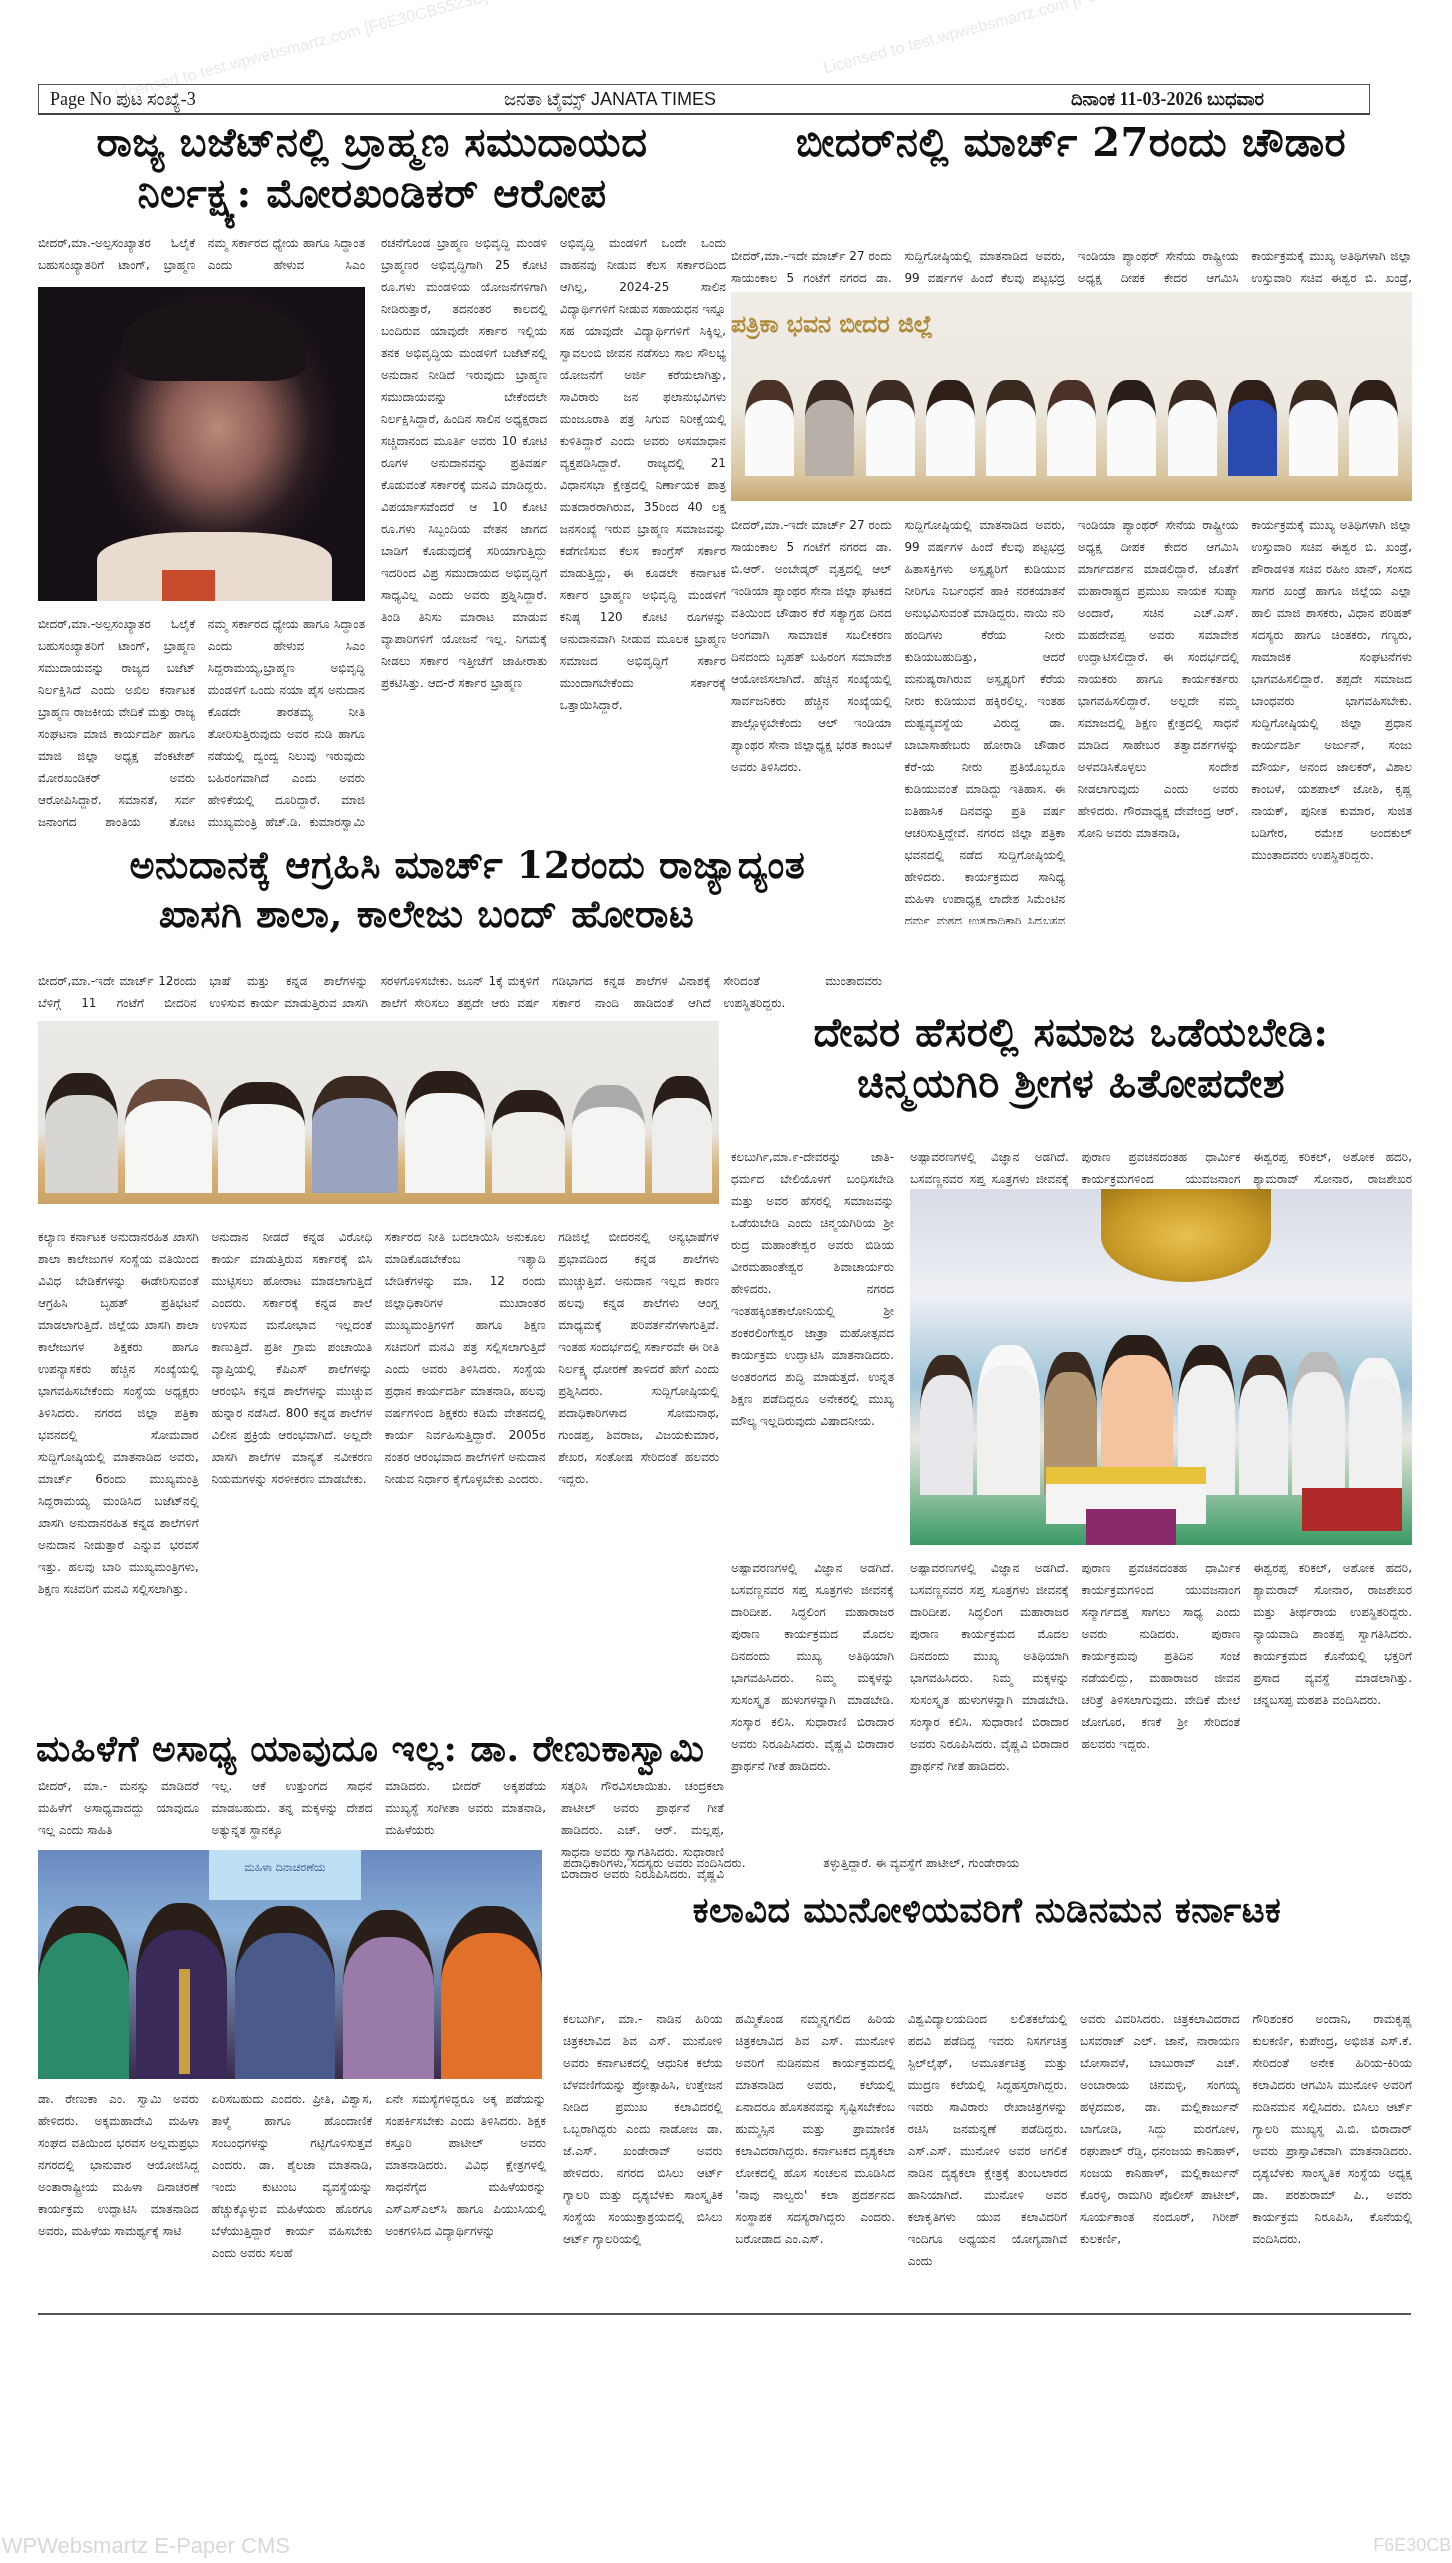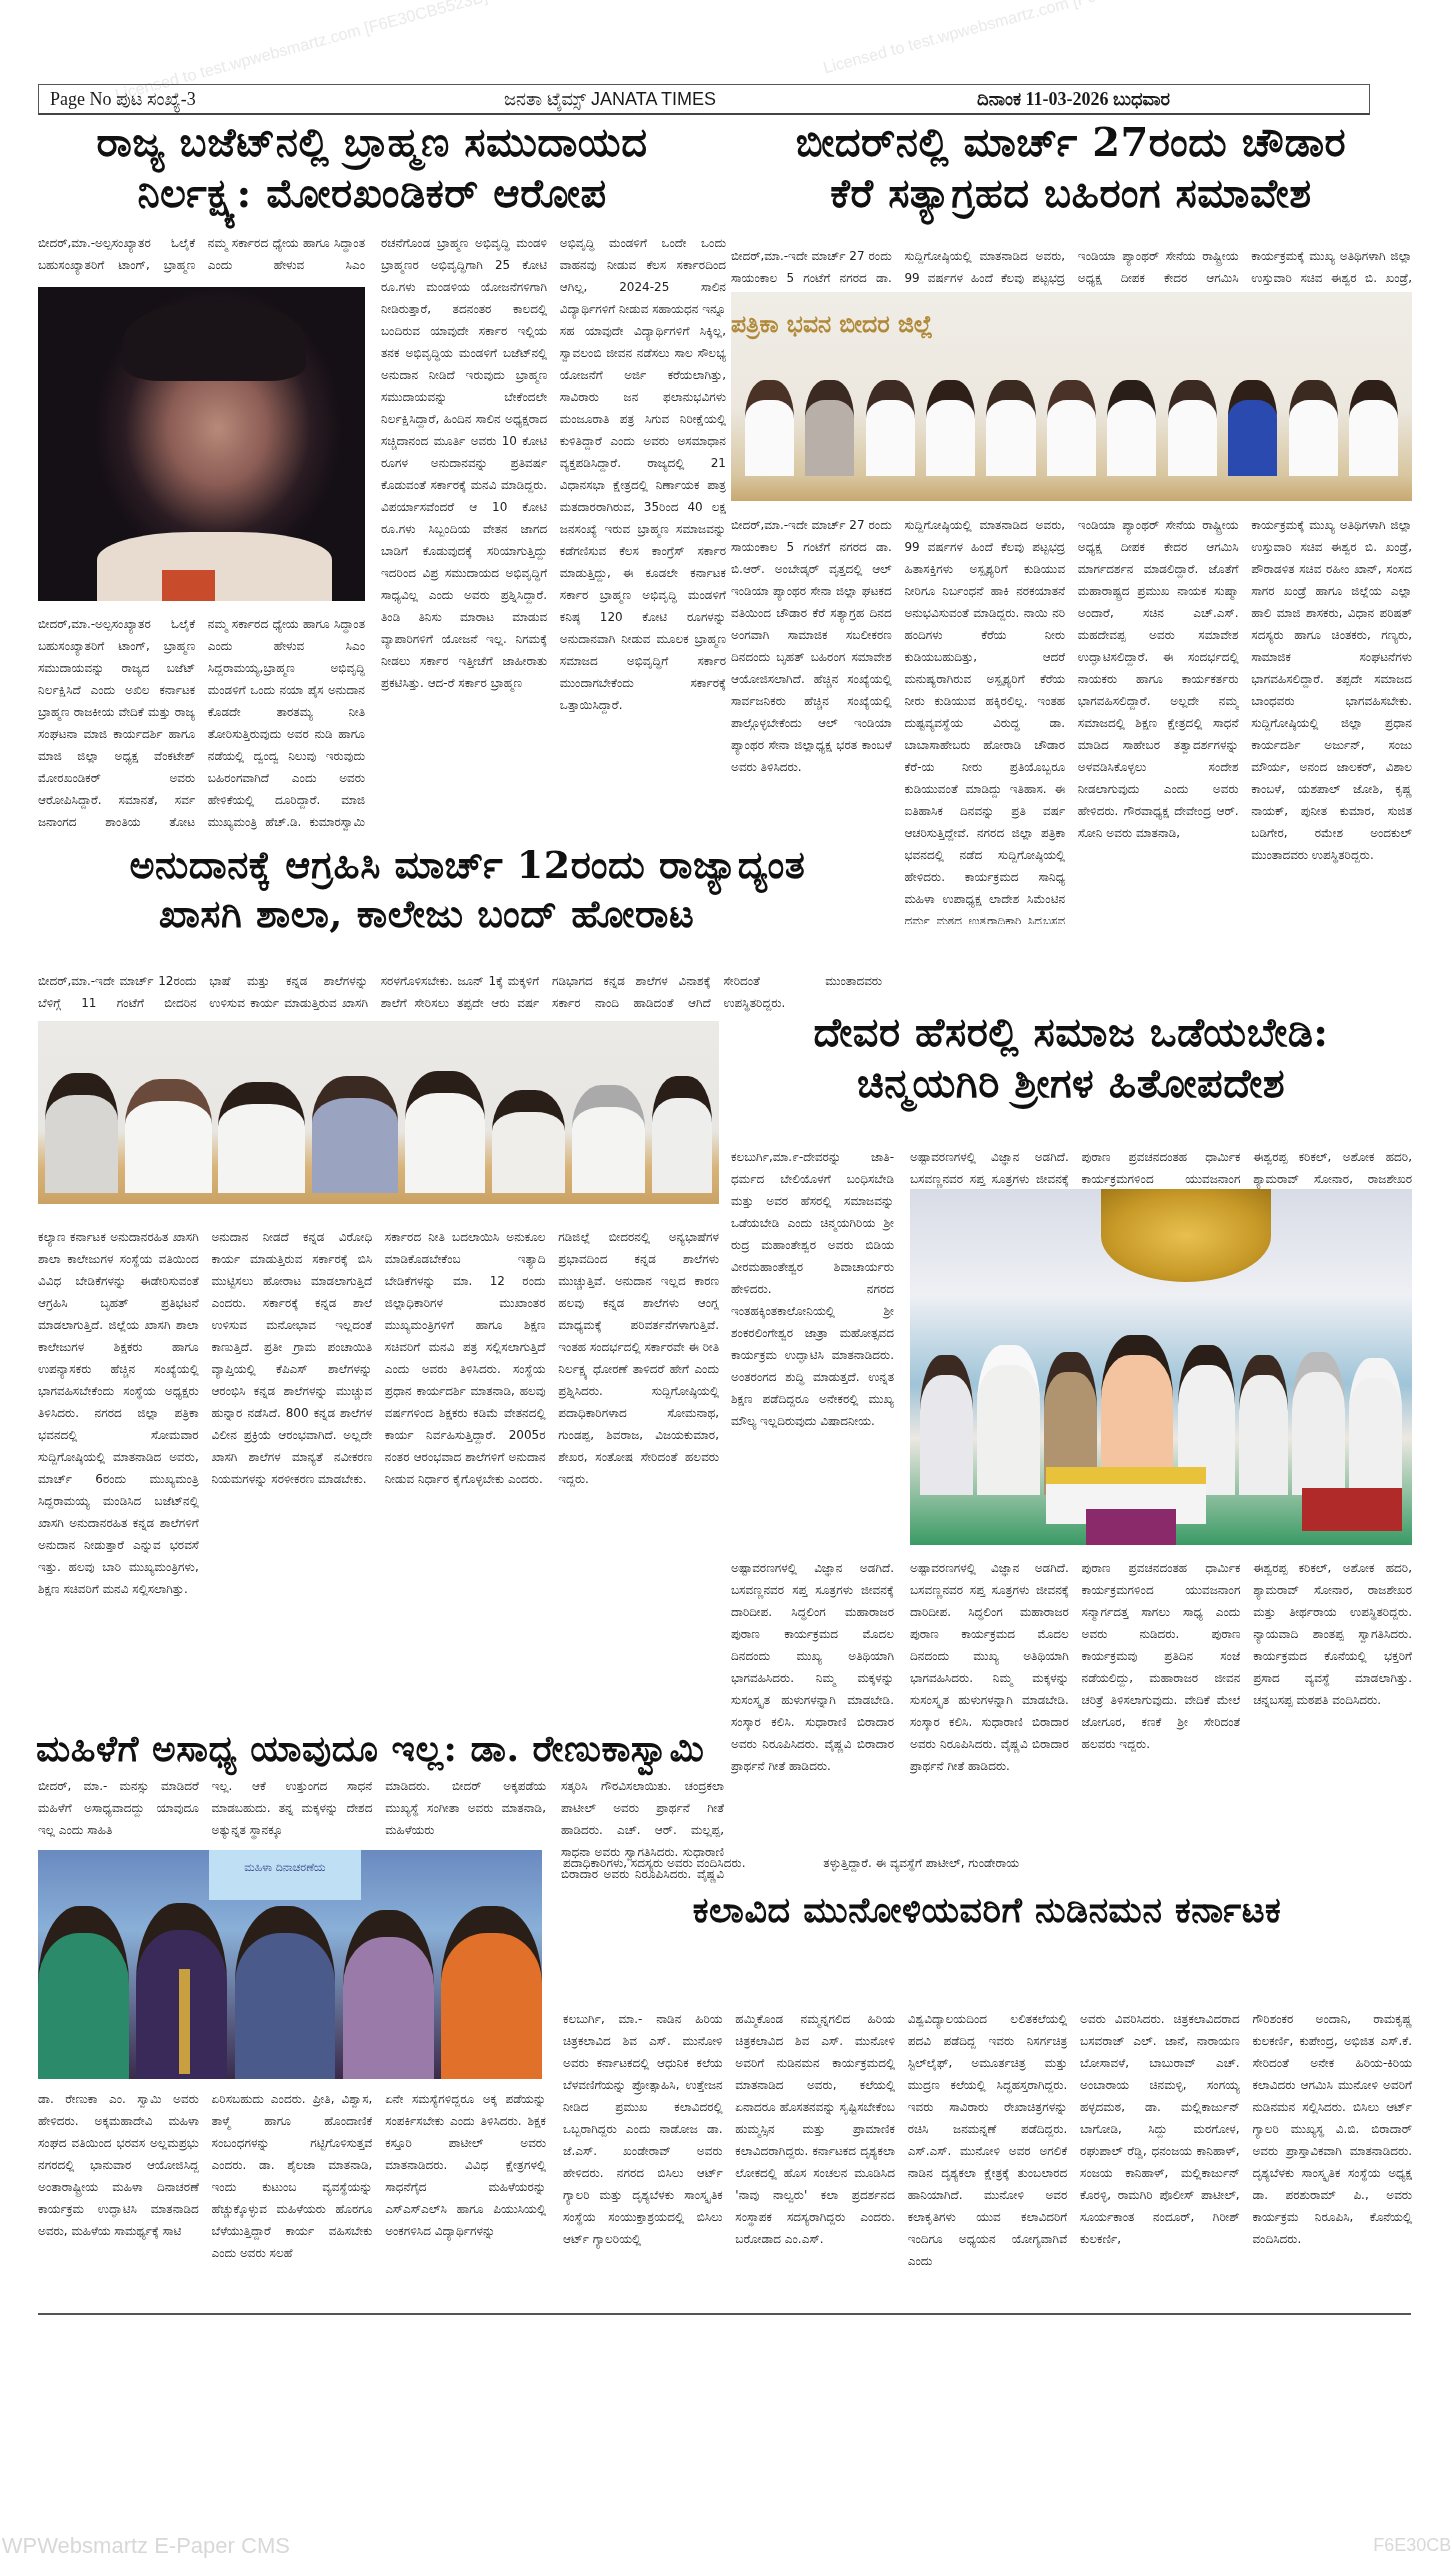--- a/index.html
+++ b/index.html
@@ -7,21 +7,21 @@
   body { position: relative; font-family: "DejaVu Sans", sans-serif; color: #1a1a1a; }
 
   .masthead {
     position: absolute; left: 38px; top: 84px; width: 1332px; height: 31px;
     border: 1.8px solid #555; border-bottom: 2.7px solid #444;
     display: flex; align-items: center; padding: 0 11px;
     font-family: "Liberation Serif", serif; font-size: 18px;
   }
   .masthead .pg { flex: 0 0 454px; }
   .masthead .ttl { flex: 1; text-align: left; font-family: "Liberation Sans", sans-serif; font-size: 18px; }
-  .masthead .dt { flex: 0 0 381px; text-align: left; font-weight: bold; margin-left: 16px; }
+  .masthead .dt { flex: 0 0 381px; text-align: center; font-weight: bold; margin-left: 16px; }
 
   .headline {
     position: absolute; font-family: "DejaVu Serif", serif; font-weight: bold;
     color: #111; text-align: center; line-height: 1.28; letter-spacing: 0.5px;
   }
   .cols { position: absolute; display: flex; gap: 12.7px; }
   .col {
     flex: 1; font-family: "DejaVu Sans", sans-serif; font-size: 12px;
     line-height: 22px; text-align: justify; color: #222; overflow: hidden;
   }
@@ -60,21 +60,20 @@
   <div class="col">ಬೀದರ್,ಮಾ.-ಅಲ್ಪಸಂಖ್ಯಾತರ ಓಲೈಕೆ ಬಹುಸಂಖ್ಯಾತರಿಗೆ ಟಾಂಗ್, ಬ್ರಾಹ್ಮಣ ಸಮುದಾಯವನ್ನು ರಾಜ್ಯದ ಬಜೆಟ್ ನಿರ್ಲಕ್ಷಿಸಿದೆ ಎಂದು ಅಖಿಲ ಕರ್ನಾಟಕ ಬ್ರಾಹ್ಮಣ ರಾಜಕೀಯ ವೇದಿಕೆ ಮತ್ತು ರಾಜ್ಯ ಸಂಘಟನಾ ಮಾಜಿ ಕಾರ್ಯದರ್ಶಿ ಹಾಗೂ ಮಾಜಿ ಜಿಲ್ಲಾ ಅಧ್ಯಕ್ಷ ವೆಂಕಟೇಶ್ ಮೋರಖಂಡಿಕರ್ ಅವರು ಆರೋಪಿಸಿದ್ದಾರೆ. ಸಮಾನತೆ, ಸರ್ವ ಜನಾಂಗದ ಶಾಂತಿಯ ತೋಟ ಎಂಬುವುದೇ</div>
   <div class="col">ನಮ್ಮ ಸರ್ಕಾರದ ಧ್ಯೇಯ ಹಾಗೂ ಸಿದ್ಧಾಂತ ಎಂದು ಹೇಳುವ ಸಿಎಂ ಸಿದ್ದರಾಮಯ್ಯ,ಬ್ರಾಹ್ಮಣ ಅಭಿವೃದ್ಧಿ ಮಂಡಳಿಗೆ ಒಂದು ನಯಾ ಪೈಸ ಅನುದಾನ ಕೊಡದೇ ತಾರತಮ್ಯ ನೀತಿ ತೋರಿಸುತ್ತಿರುವುದು ಅವರ ನುಡಿ ಹಾಗೂ ನಡೆಯಲ್ಲಿ ದ್ವಂದ್ವ ನಿಲುವು ಇರುವುದು ಬಹಿರಂಗವಾಗಿದೆ ಎಂದು ಅವರು ಹೇಳಿಕೆಯಲ್ಲಿ ದೂರಿದ್ದಾರೆ. ಮಾಜಿ ಮುಖ್ಯಮಂತ್ರಿ ಹೆಚ್.ಡಿ. ಕುಮಾರಸ್ವಾಮಿ ಅವರ ಸರ್ಕಾರದಲ್ಲಿ</div>
 </div>
 <div class="cols" style="left:381px; top:232px; width:345px; height:607px;">
   <div class="col">ರಚನೆಗೊಂಡ ಬ್ರಾಹ್ಮಣ ಅಭಿವೃದ್ಧಿ ಮಂಡಳಿ ಬ್ರಾಹ್ಮಣರ ಅಭಿವೃದ್ಧಿಗಾಗಿ 25 ಕೋಟಿ ರೂ.ಗಳು ಮಂಡಳಿಯ ಯೋಜನೆಗಳಿಗಾಗಿ ನೀಡಿರುತ್ತಾರೆ, ತದನಂತರ ಕಾಲದಲ್ಲಿ ಬಂದಿರುವ ಯಾವುದೇ ಸರ್ಕಾರ ಇಲ್ಲಿಯ ತನಕ ಅಭಿವೃದ್ಧಿಯ ಮಂಡಳಿಗೆ ಬಜೆಟ್‌ನಲ್ಲಿ ಅನುದಾನ ನೀಡಿದೆ ಇರುವುದು ಬ್ರಾಹ್ಮಣ ಸಮುದಾಯವನ್ನು ಬೇಕೆಂದಲೇ ನಿರ್ಲಕ್ಷಿಸಿದ್ದಾರೆ, ಹಿಂದಿನ ಸಾಲಿನ ಅಧ್ಯಕ್ಷರಾದ ಸಚ್ಚಿದಾನಂದ ಮೂರ್ತಿ ಅವರು 10 ಕೋಟಿ ರೂಗಳ ಅನುದಾನವನ್ನು ಪ್ರತಿವರ್ಷ ಕೊಡುವಂತೆ ಸರ್ಕಾರಕ್ಕೆ ಮನವಿ ಮಾಡಿದ್ದರು. ವಿಪರ್ಯಾಸವೆಂದರೆ ಆ 10 ಕೋಟಿ ರೂ.ಗಳು ಸಿಬ್ಬಂದಿಯ ವೇತನ ಜಾಗದ ಬಾಡಿಗೆ ಕೊಡುವುದಕ್ಕೆ ಸರಿಯಾಗುತ್ತಿದ್ದು ಇದರಿಂದ ವಿಪ್ರ ಸಮುದಾಯದ ಅಭಿವೃದ್ಧಿಗೆ ಸಾಧ್ಯವಿಲ್ಲ ಎಂದು ಅವರು ಪ್ರಶ್ನಿಸಿದ್ದಾರೆ. ತಿಂಡಿ ತಿನಿಸು ಮಾರಾಟ ಮಾಡುವ ವ್ಯಾಪಾರಿಗಳಿಗೆ ಯೋಜನೆ ಇಲ್ಲ. ನಿಗಮಕ್ಕೆ ನೀಡಲು ಸರ್ಕಾರ ಇತ್ತೀಚೆಗೆ ಜಾಹೀರಾತು ಪ್ರಕಟಿಸಿತ್ತು. ಆದ-ರೆ ಸರ್ಕಾರ ಬ್ರಾಹ್ಮಣ</div>
   <div class="col">ಅಭಿವೃದ್ಧಿ ಮಂಡಳಿಗೆ ಒಂದೇ ಒಂದು ವಾಹನವು ನೀಡುವ ಕೆಲಸ ಸರ್ಕಾರದಿಂದ ಆಗಿಲ್ಲ, 2024-25 ಸಾಲಿನ ವಿದ್ಯಾರ್ಥಿಗಳಿಗೆ ನೀಡುವ ಸಹಾಯಧನ ಇನ್ನೂ ಸಹ ಯಾವುದೇ ವಿದ್ಯಾರ್ಥಿಗಳಿಗೆ ಸಿಕ್ಕಿಲ್ಲ, ಸ್ವಾವಲಂಬಿ ಜೀವನ ನಡೆಸಲು ಸಾಲ ಸೌಲಭ್ಯ ಯೋಜನೆಗೆ ಅರ್ಜಿ ಕರೆಯಲಾಗಿತ್ತು, ಸಾವಿರಾರು ಜನ ಫಲಾನುಭವಿಗಳು ಮಂಜೂರಾತಿ ಪತ್ರ ಸಿಗುವ ನಿರೀಕ್ಷೆಯಲ್ಲಿ ಕುಳಿತಿದ್ದಾರೆ ಎಂದು ಅವರು ಅಸಮಾಧಾನ ವ್ಯಕ್ತಪಡಿಸಿದ್ದಾರೆ. ರಾಜ್ಯದಲ್ಲಿ 21 ವಿಧಾನಸಭಾ ಕ್ಷೇತ್ರದಲ್ಲಿ ನಿರ್ಣಾಯಕ ಪಾತ್ರ ಮತದಾರರಾಗಿರುವ, 35ರಿಂದ 40 ಲಕ್ಷ ಜನಸಂಖ್ಯೆ ಇರುವ ಬ್ರಾಹ್ಮಣ ಸಮಾಜವನ್ನು ಕಡೆಗಣಿಸುವ ಕೆಲಸ ಕಾಂಗ್ರೆಸ್ ಸರ್ಕಾರ ಮಾಡುತ್ತಿದ್ದು, ಈ ಕೂಡಲೇ ಕರ್ನಾಟಕ ಸರ್ಕಾರ ಬ್ರಾಹ್ಮಣ ಅಭಿವೃದ್ಧಿ ಮಂಡಳಿಗೆ ಕನಿಷ್ಠ 120 ಕೋಟಿ ರೂಗಳನ್ನು ಅನುದಾನವಾಗಿ ನೀಡುವ ಮೂಲಕ ಬ್ರಾಹ್ಮಣ ಸಮಾಜದ ಅಭಿವೃದ್ಧಿಗೆ ಸರ್ಕಾರ ಮುಂದಾಗಬೇಕೆಂದು ಸರ್ಕಾರಕ್ಕೆ ಒತ್ತಾಯಿಸಿದ್ದಾರೆ.</div>
 </div>
 
 <div class="headline" style="left:726px; top:116px; width:690px; font-size:40px;">
   <div>ಬೀದರ್‌ನಲ್ಲಿ ಮಾರ್ಚ್ 27ರಂದು ಚೌಡಾರ</div>
-  <div>ಕೆರೆ ಸತ್ಯಾಗ್ರಹದ ಬಹಿರಂಗ ಸಮಾವೇಶ</div>
 </div>
 <div class="cols" style="left:731px; top:245px; width:681px; height:49px;">
   <div class="col" style="height:45px;">ಬೀದರ್,ಮಾ.-ಇದೇ ಮಾರ್ಚ್ 27 ರಂದು ಸಾಯಂಕಾಲ 5 ಗಂಟೆಗೆ ನಗರದ ಡಾ. ಬಿ.ಆರ್. ಅಂಬೇಡ್ಕರ್ ವೃತ್ತದಲ್ಲಿ ಆಲ್ ಇಂಡಿಯಾ ಪ್ಯಾಂಥರ ಸೇನಾ ಜಿಲ್ಲಾ ಘಟಕದ ವತಿಯಿಂದ ಚೌಡಾರ ಕೆರೆ ಸತ್ಯಾಗ್ರಹ ದಿನದ ಅಂಗವಾಗಿ ಸಾಮಾಜಿಕ ಸಬಲೀಕರಣ ದಿನದಂದು ಬೃಹತ್ ಬಹಿರಂಗ ಸಮಾವೇಶ ಆಯೋಜಿಸಲಾಗಿದೆ. ಹೆಚ್ಚಿನ ಸಂಖ್ಯೆಯಲ್ಲಿ ಸಾರ್ವಜನಿಕರು ಹೆಚ್ಚಿನ ಸಂಖ್ಯೆಯಲ್ಲಿ ಪಾಲ್ಗೊಳ್ಳಬೇಕೆಂದು ಆಲ್ ಇಂಡಿಯಾ ಪ್ಯಾಂಥರ ಸೇನಾ ಜಿಲ್ಲಾಧ್ಯಕ್ಷ ಭರತ ಕಾಂಬಳೆ ಅವರು ತಿಳಿಸಿದರು.</div>
   <div class="col" style="height:45px;">ಸುದ್ದಿಗೋಷ್ಠಿಯಲ್ಲಿ ಮಾತನಾಡಿದ ಅವರು, 99 ವರ್ಷಗಳ ಹಿಂದೆ ಕೆಲವು ಪಟ್ಟಭದ್ರ ಹಿತಾಸಕ್ತಿಗಳು ಅಸ್ಪೃಶ್ಯರಿಗೆ ಕುಡಿಯುವ ನೀರಿಗೂ ನಿರ್ಬಂಧನೆ ಹಾಕಿ ನರಕಯಾತನೆ ಅನುಭವಿಸುವಂತೆ ಮಾಡಿದ್ದರು. ನಾಯಿ ನರಿ ಹಂದಿಗಳು ಕೆರೆಯ ನೀರು ಕುಡಿಯಬಹುದಿತ್ತು, ಆದರೆ ಮನುಷ್ಯರಾಗಿರುವ ಅಸ್ಪೃಶ್ಯರಿಗೆ ಕೆರೆಯ ನೀರು ಕುಡಿಯುವ ಹಕ್ಕಿರಲಿಲ್ಲ. ಇಂತಹ ದುಷ್ಟವ್ಯವಸ್ಥೆಯ ವಿರುದ್ಧ ಡಾ. ಬಾಬಾಸಾಹೇಬರು ಹೋರಾಡಿ ಚೌಡಾರ ಕೆರೆ-ಯ ನೀರು ಪ್ರತಿಯೊಬ್ಬರೂ ಕುಡಿಯುವಂತೆ ಮಾಡಿದ್ದು ಇತಿಹಾಸ. ಈ ಐತಿಹಾಸಿಕ ದಿನವನ್ನು ಪ್ರತಿ ವರ್ಷ ಆಚರಿಸುತ್ತಿದ್ದೇವೆ. ನಗರದ ಜಿಲ್ಲಾ ಪತ್ರಿಕಾ ಭವನದಲ್ಲಿ ನಡೆದ ಸುದ್ದಿಗೋಷ್ಠಿಯಲ್ಲಿ ಹೇಳಿದರು. ಕಾರ್ಯಕ್ರಮದ ಸಾನಿಧ್ಯ ಮಹಿಳಾ ಉಪಾಧ್ಯಕ್ಷ ಲಾದೇಶ ಸಿಮೆಂಟಿನ ಧರ್ಮ ಮಠದ ಉತ್ತರಾಧಿಕಾರಿ ಸಿದ್ಧಬಸವ ದೇವರು ಆಗಮಿಸಲಿದ್ದಾರೆ. ಆಲ್</div>
   <div class="col" style="height:45px;">ಇಂಡಿಯಾ ಪ್ಯಾಂಥರ್ ಸೇನೆಯ ರಾಷ್ಟ್ರೀಯ ಅಧ್ಯಕ್ಷ ದೀಪಕ ಕೇದರ ಆಗಮಿಸಿ ಮಾರ್ಗದರ್ಶನ ಮಾಡಲಿದ್ದಾರೆ. ಜೊತೆಗೆ ಮಹಾರಾಷ್ಟ್ರದ ಪ್ರಮುಖ ನಾಯಕ ಸುಷ್ಮಾ ಅಂದಾರೆ, ಸಚಿನ ಎಚ್.ಎಸ್. ಮಹದೇವಪ್ಪ ಅವರು ಸಮಾವೇಶ ಉದ್ಘಾಟಿಸಲಿದ್ದಾರೆ. ಈ ಸಂದರ್ಭದಲ್ಲಿ ನಾಯಕರು ಹಾಗೂ ಕಾರ್ಯಕರ್ತರು ಭಾಗವಹಿಸಲಿದ್ದಾರೆ. ಅಲ್ಲದೇ ನಮ್ಮ ಸಮಾಜದಲ್ಲಿ ಶಿಕ್ಷಣ ಕ್ಷೇತ್ರದಲ್ಲಿ ಸಾಧನೆ ಮಾಡಿದ ಸಾಹೇಬರ ತತ್ವಾದರ್ಶಗಳನ್ನು ಅಳವಡಿಸಿಕೊಳ್ಳಲು ಸಂದೇಶ ನೀಡಲಾಗುವುದು ಎಂದು ಅವರು ಹೇಳಿದರು. ಗೌರವಾಧ್ಯಕ್ಷ ದೇವೇಂದ್ರ ಆರ್. ಸೋನಿ ಅವರು ಮಾತನಾಡಿ,</div>
   <div class="col" style="height:45px;">ಕಾರ್ಯಕ್ರಮಕ್ಕೆ ಮುಖ್ಯ ಅತಿಥಿಗಳಾಗಿ ಜಿಲ್ಲಾ ಉಸ್ತುವಾರಿ ಸಚಿವ ಈಶ್ವರ ಬಿ. ಖಂಡ್ರೆ, ಪೌರಾಡಳಿತ ಸಚಿವ ರಹೀಂ ಖಾನ್, ಸಂಸದ ಸಾಗರ ಖಂಡ್ರೆ ಹಾಗೂ ಜಿಲ್ಲೆಯ ಎಲ್ಲಾ ಹಾಲಿ ಮಾಜಿ ಶಾಸಕರು, ವಿಧಾನ ಪರಿಷತ್ ಸದಸ್ಯರು ಹಾಗೂ ಚಿಂತಕರು, ಗಣ್ಯರು, ಸಾಮಾಜಿಕ ಸಂಘಟನೆಗಳು ಭಾಗವಹಿಸಲಿದ್ದಾರೆ. ತಪ್ಪದೇ ಸಮಾಜದ ಬಾಂಧವರು ಭಾಗವಹಿಸಬೇಕು. ಸುದ್ದಿಗೋಷ್ಠಿಯಲ್ಲಿ ಜಿಲ್ಲಾ ಪ್ರಧಾನ ಕಾರ್ಯದರ್ಶಿ ಅರ್ಜುನ್, ಸಂಜು ಮೌರ್ಯ, ಅನಂದ ಜಾಲಕರ್, ವಿಶಾಲ ಕಾಂಬಳೆ, ಯಶಪಾಲ್ ಜೋಶಿ, ಕೃಷ್ಣ ನಾಯಕ್, ಪುನೀತ ಕುಮಾರ, ಸುಜಿತ ಬಡಿಗೇರ, ರಮೇಶ ಅಂದಕುಲ್ ಮುಂತಾದವರು ಉಪಸ್ಥಿತರಿದ್ದರು.</div>
 </div>
 <div class="photo" style="left:731px; top:292px; width:681px; height:209px; background: linear-gradient(180deg, #f0ede6 0%, #ece8e0 55%, #d8c6a0 88%, #c8a870 100%);">
   <div style="position:absolute; left:0; width:100%; top:18px; text-align:left; font-family:'DejaVu Serif', serif; font-weight:bold; font-size:23.6px; color:#b08a3a;">ಪತ್ರಿಕಾ ಭವನ ಬೀದರ ಜಿಲ್ಲೆ</div>
   <div style="position:absolute; left:2%; right:2%; top:42%; bottom:12%; display:flex; justify-content:space-between;">

